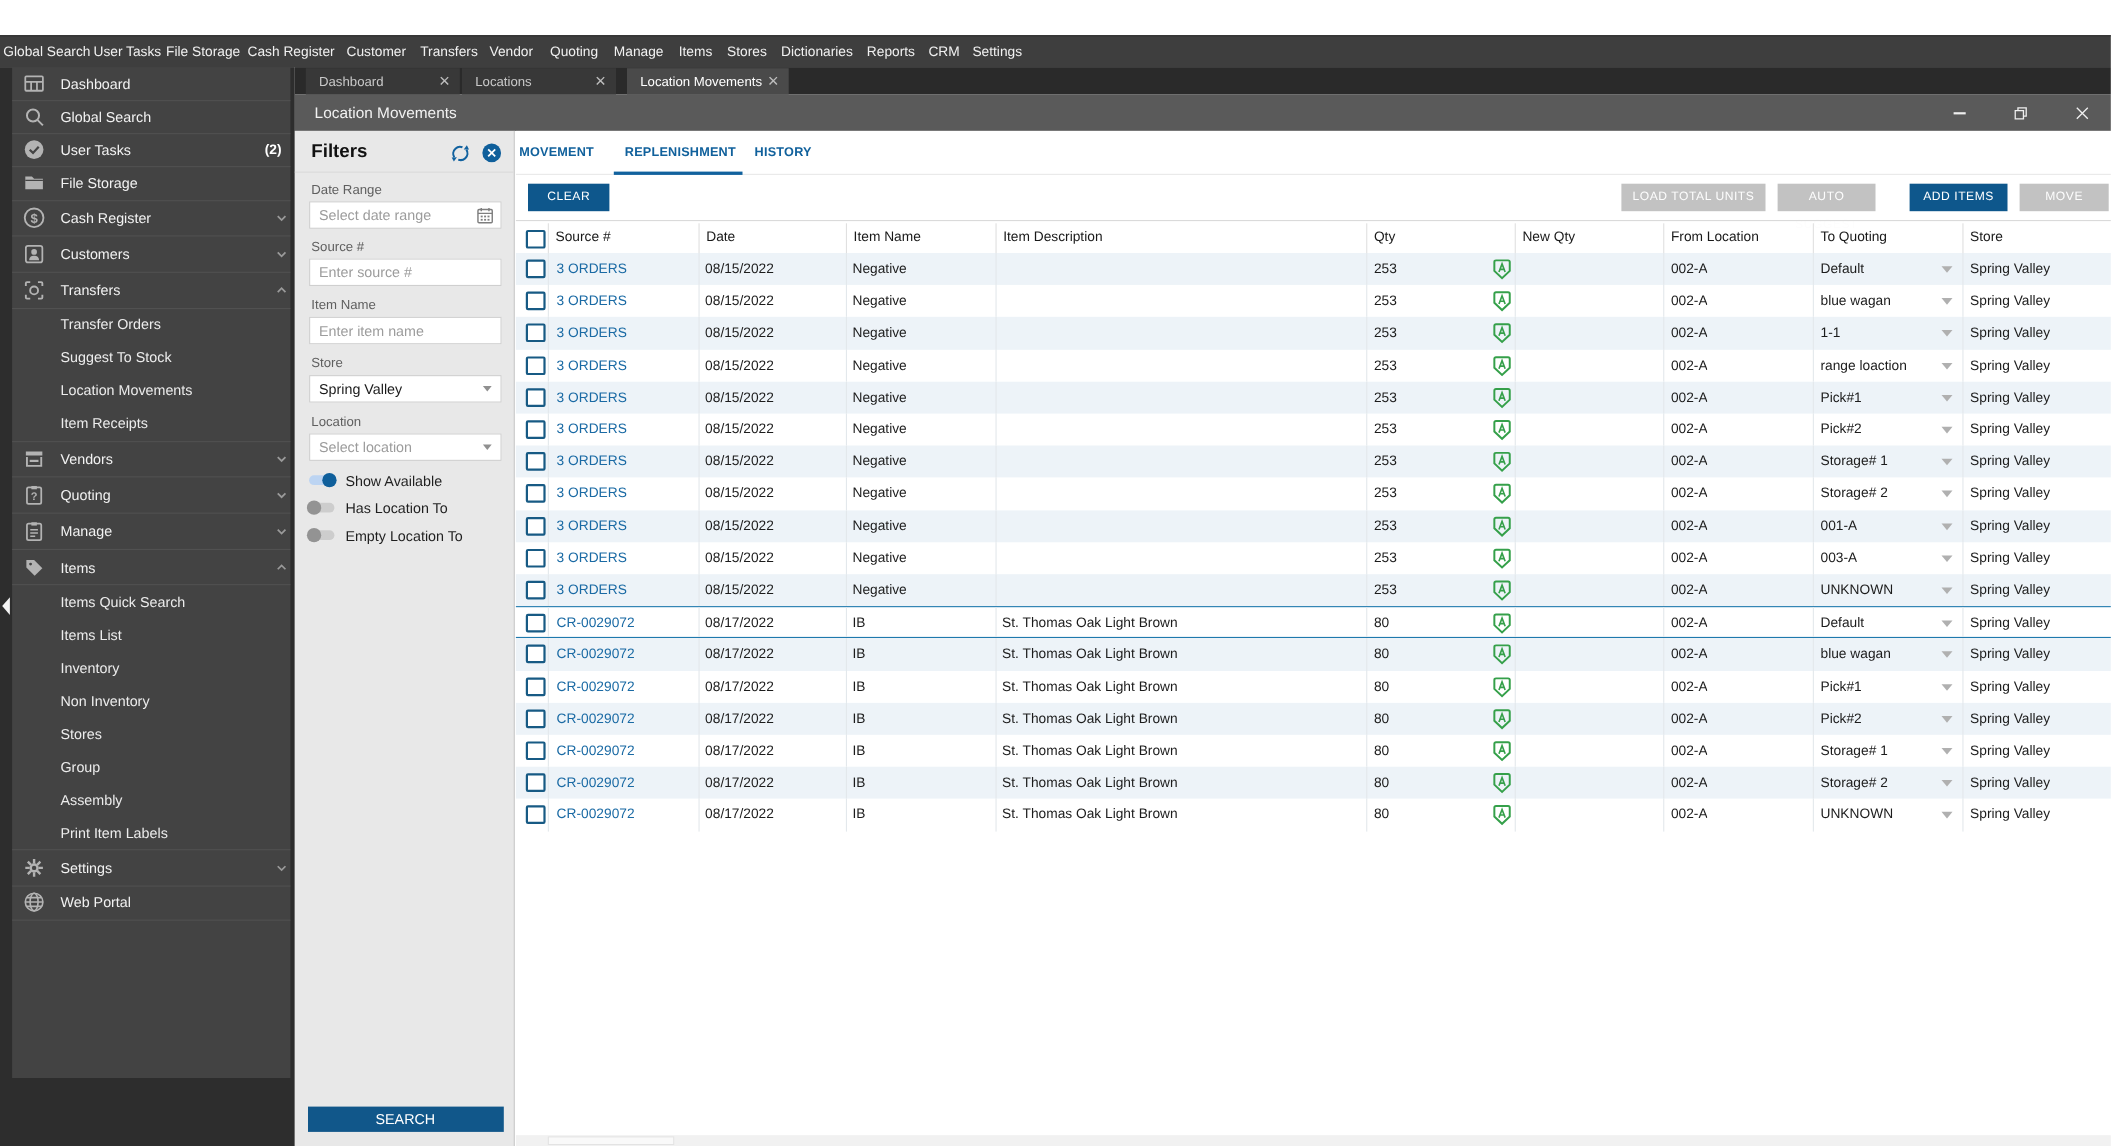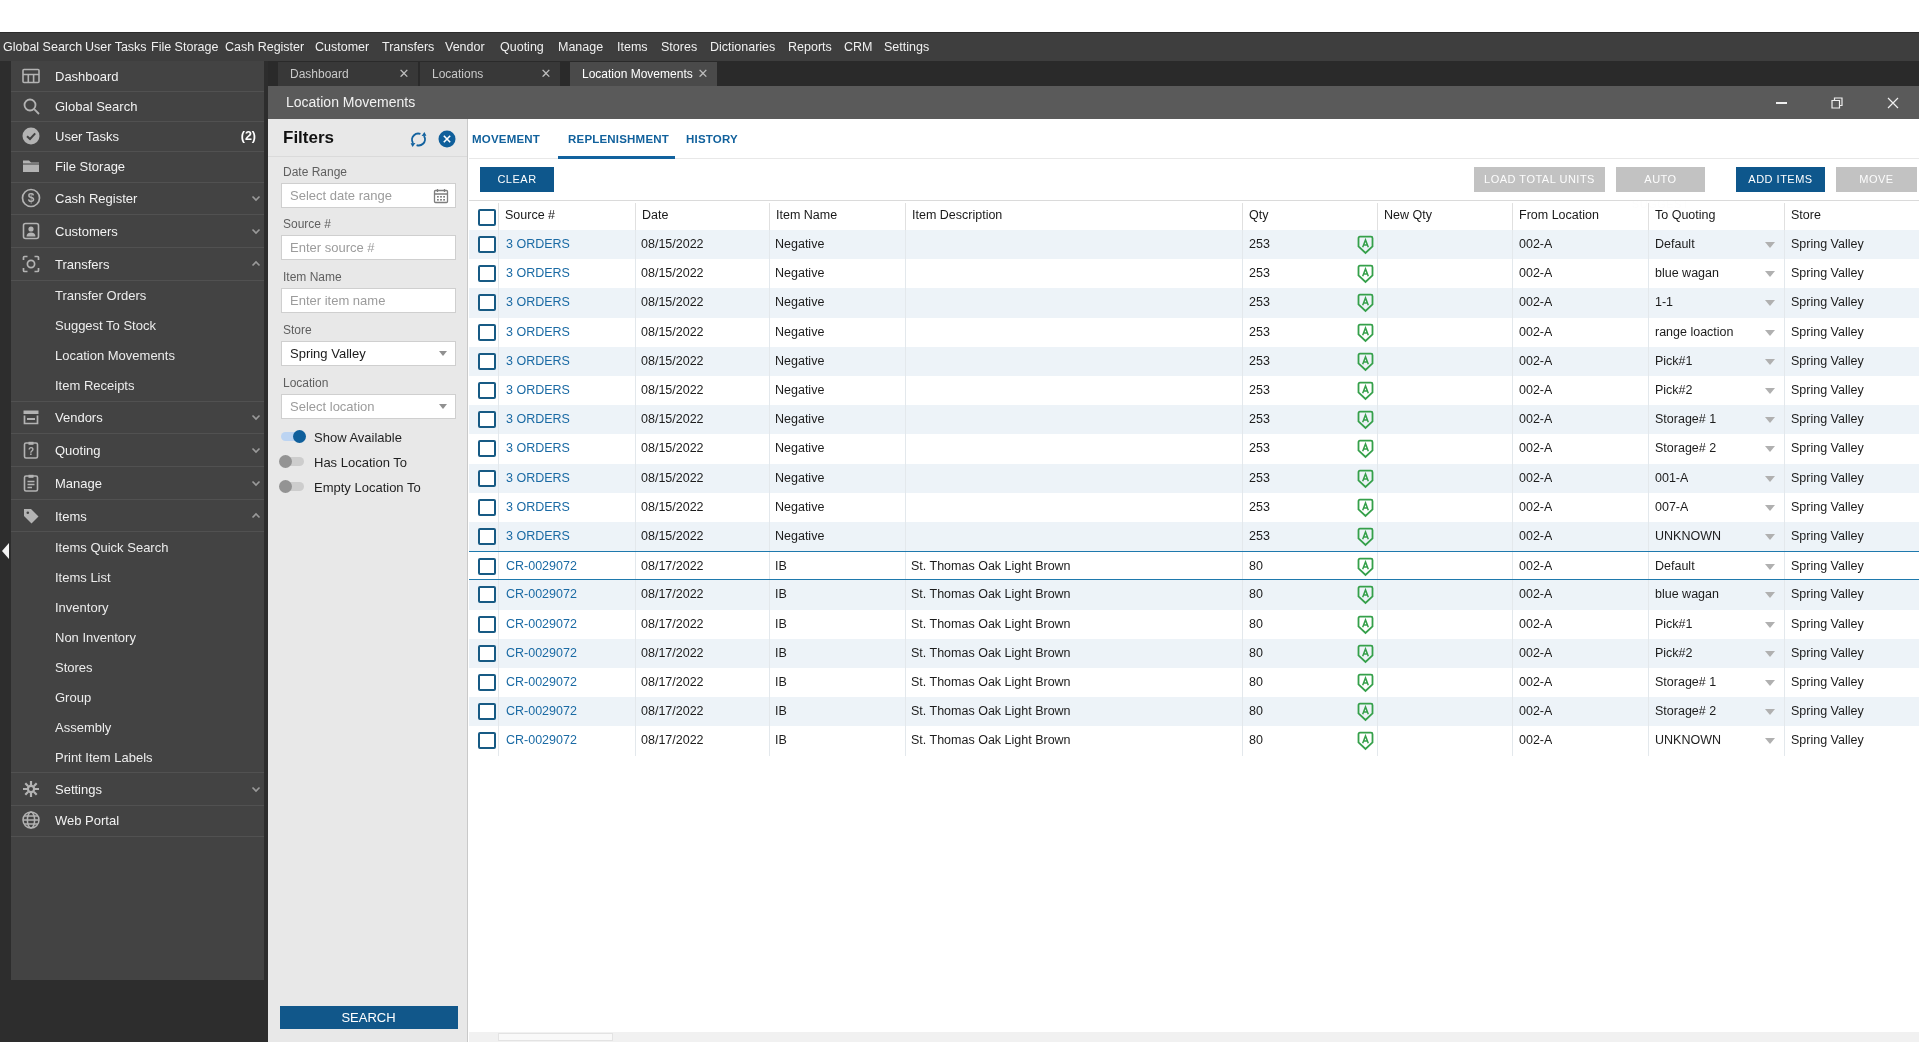--- a/index.html
+++ b/index.html
@@ -631,21 +631,21 @@
 <div class="cell" style="left:172px;">08/15/2022</div>
 <div class="cell" style="left:306px;">Negative</div>
 <div class="cell" style="left:780px;">253</div>
 <div class="abs" style="left:773px;top:0;width:135px;height:100%;">
             <svg style="position:absolute;left:115px;top:5px" width="17" height="20" viewBox="0 0 17 20">
               <path d="M3 1.7 H14 Q15.5 1.7 15.5 3.2 V11.3 L8.5 17.9 L1.5 11.3 V3.2 Q1.5 1.7 3 1.7 Z" fill="none" stroke="#35a04a" stroke-width="1.8"></path>
               <path d="M5.7 12.3 L8.5 4.9 L11.3 12.3 M6.6 9.9 H10.4" fill="none" stroke="#35a04a" stroke-width="1.5"></path>
             </svg>
           </div>
 <div class="cell" style="left:1050px;">002-A</div>
-<div class="cell" style="left:1186px;">007-A</div>
+<div class="cell" style="left:1186px;">003-A</div>
 <div class="dtri" style="left:1296px;"></div>
 <div class="cell" style="left:1322px;">Spring Valley</div>
 </div>
 <div class="row blue" style="top:322.0px;height:29.2px;">
 <div class="rvline" style="left:29px;"></div>
 <div class="rvline" style="left:166px;"></div>
 <div class="rvline" style="left:300px;"></div>
 <div class="rvline" style="left:436px;"></div>
 <div class="rvline" style="left:773px;"></div>
 <div class="rvline" style="left:908px;"></div>

